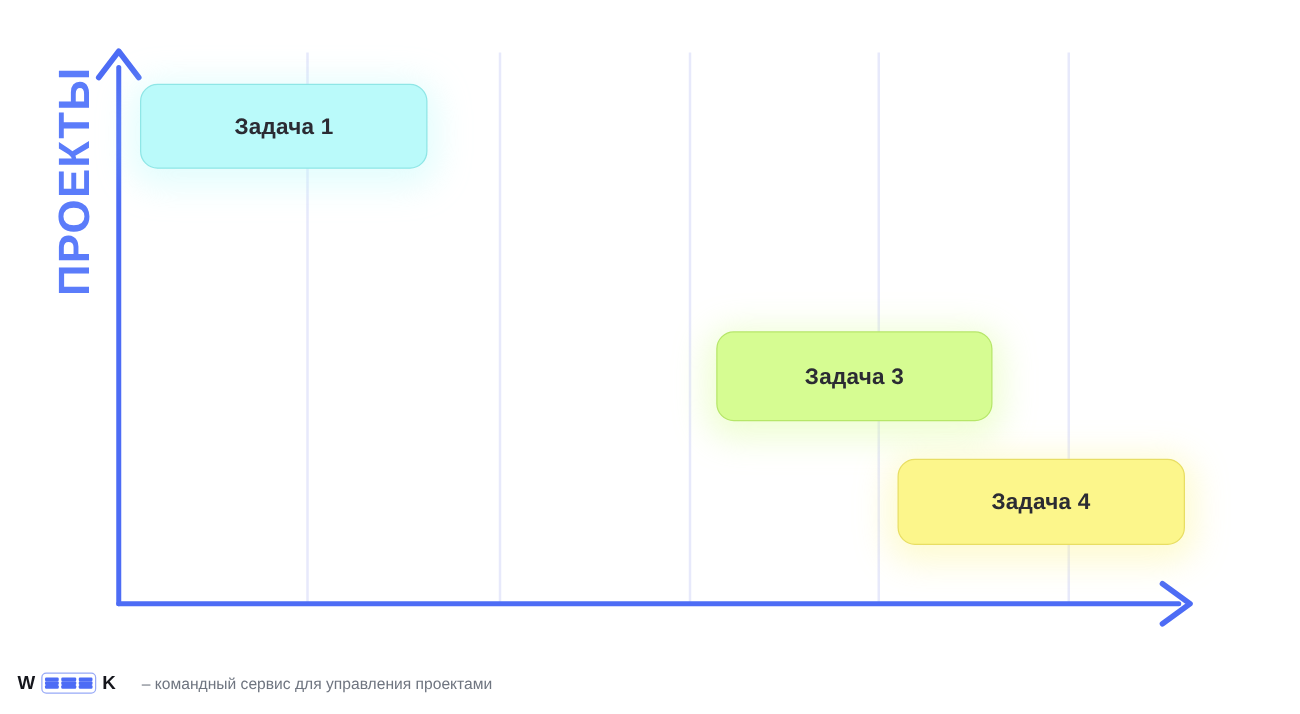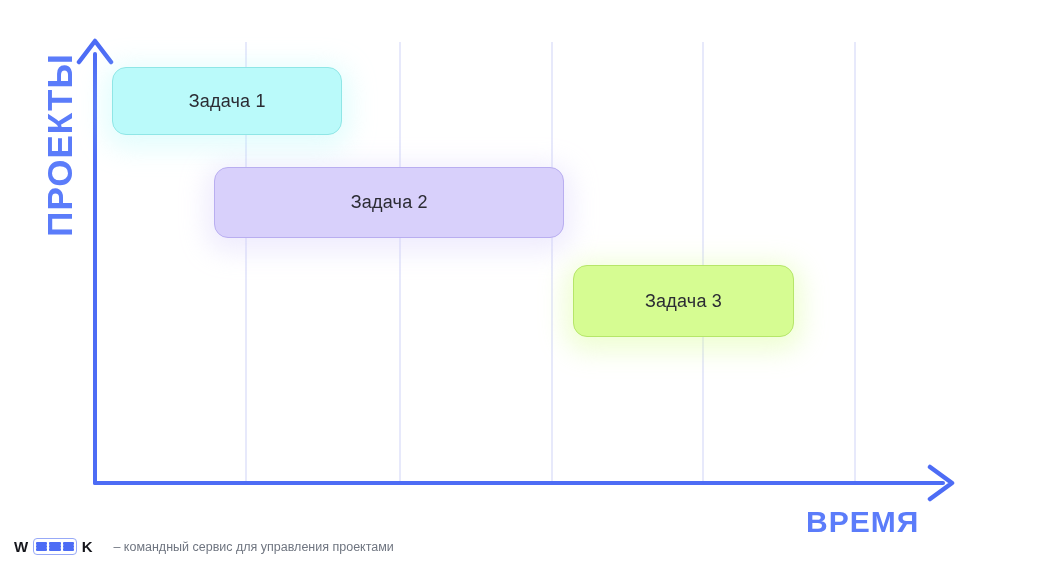--- a/index.html
+++ b/index.html
@@ -91,21 +91,21 @@
   
   .task-bar {
     position: absolute;
     display: flex;
     align-items: center;
     justify-content: center;
     border-radius: 14px;
     box-sizing: border-box;
     color: #2b2b33;
     font-size: 18px;
-    font-weight: 400;
+    font-weight: 700;
     letter-spacing: 0.2px;
   }
 
   
   #footer {
     position: absolute;
     left: 14px;
     top: 538px;
     display: flex;
     align-items: center;
@@ -166,30 +166,29 @@
     </svg>
   </div>
 
   <div id="axis-x-arrow">
     <svg width="32" height="38" viewBox="0 0 32 38">
       <path d="M5 3 L27 19 L5 35" fill="none" stroke="#4d6cf5" stroke-width="4.5" stroke-linecap="round" stroke-linejoin="round"></path>
     </svg>
   </div>
 
   <div id="label-projects">ПРОЕКТЫ</div>
-  <div id="label-time">ВРЕМЯ</div>
 
   <div class="task-bar" id="task-1" style="left: 112.06px; width: 230.31px; top: 67px; height: 68px; background: rgb(186, 250, 250); border: 1.5px solid rgb(143, 230, 230); box-shadow: rgba(186, 250, 250, 0.4) 0px 6px 26px 8px;">
     <span>Задача 1</span>
   </div>
-  <div class="task-bar" id="task-2" style="left: 214.42px; width: 349.73px; top: 167px; height: 71px; background: rgb(216, 208, 251); border: 1.5px solid rgb(185, 174, 240); box-shadow: rgba(216, 208, 251, 0.4) 0px 6px 26px 8px;">
-    <span>Задача 2</span>
-  </div>
   <div class="task-bar" id="task-3" style="left: 572.68px; width: 221.78px; top: 265px; height: 72px; background: rgb(214, 252, 146); border: 1.5px solid rgb(182, 230, 105); box-shadow: rgba(214, 252, 146, 0.4) 0px 6px 26px 8px; align-items: center;">
     <span>Задача 3</span>
+  </div>
+  <div class="task-bar" id="task-4" style="left: 717.69px; width: 230.31px; top: 367px; height: 69px; background: rgb(252, 246, 139); border: 1.5px solid rgb(232, 222, 99); box-shadow: rgba(252, 246, 139, 0.4) 0px 6px 26px 8px;">
+    <span>Задача 4</span>
   </div>
 
   <div id="footer">
     <span class="logo-letter">W</span>
     <span id="logo-grid-box">
       <span class="logo-grid-row">
         <span class="logo-grid-cell"></span>
           <span class="logo-grid-cell"></span>
           <span class="logo-grid-cell"></span>
       </span>

